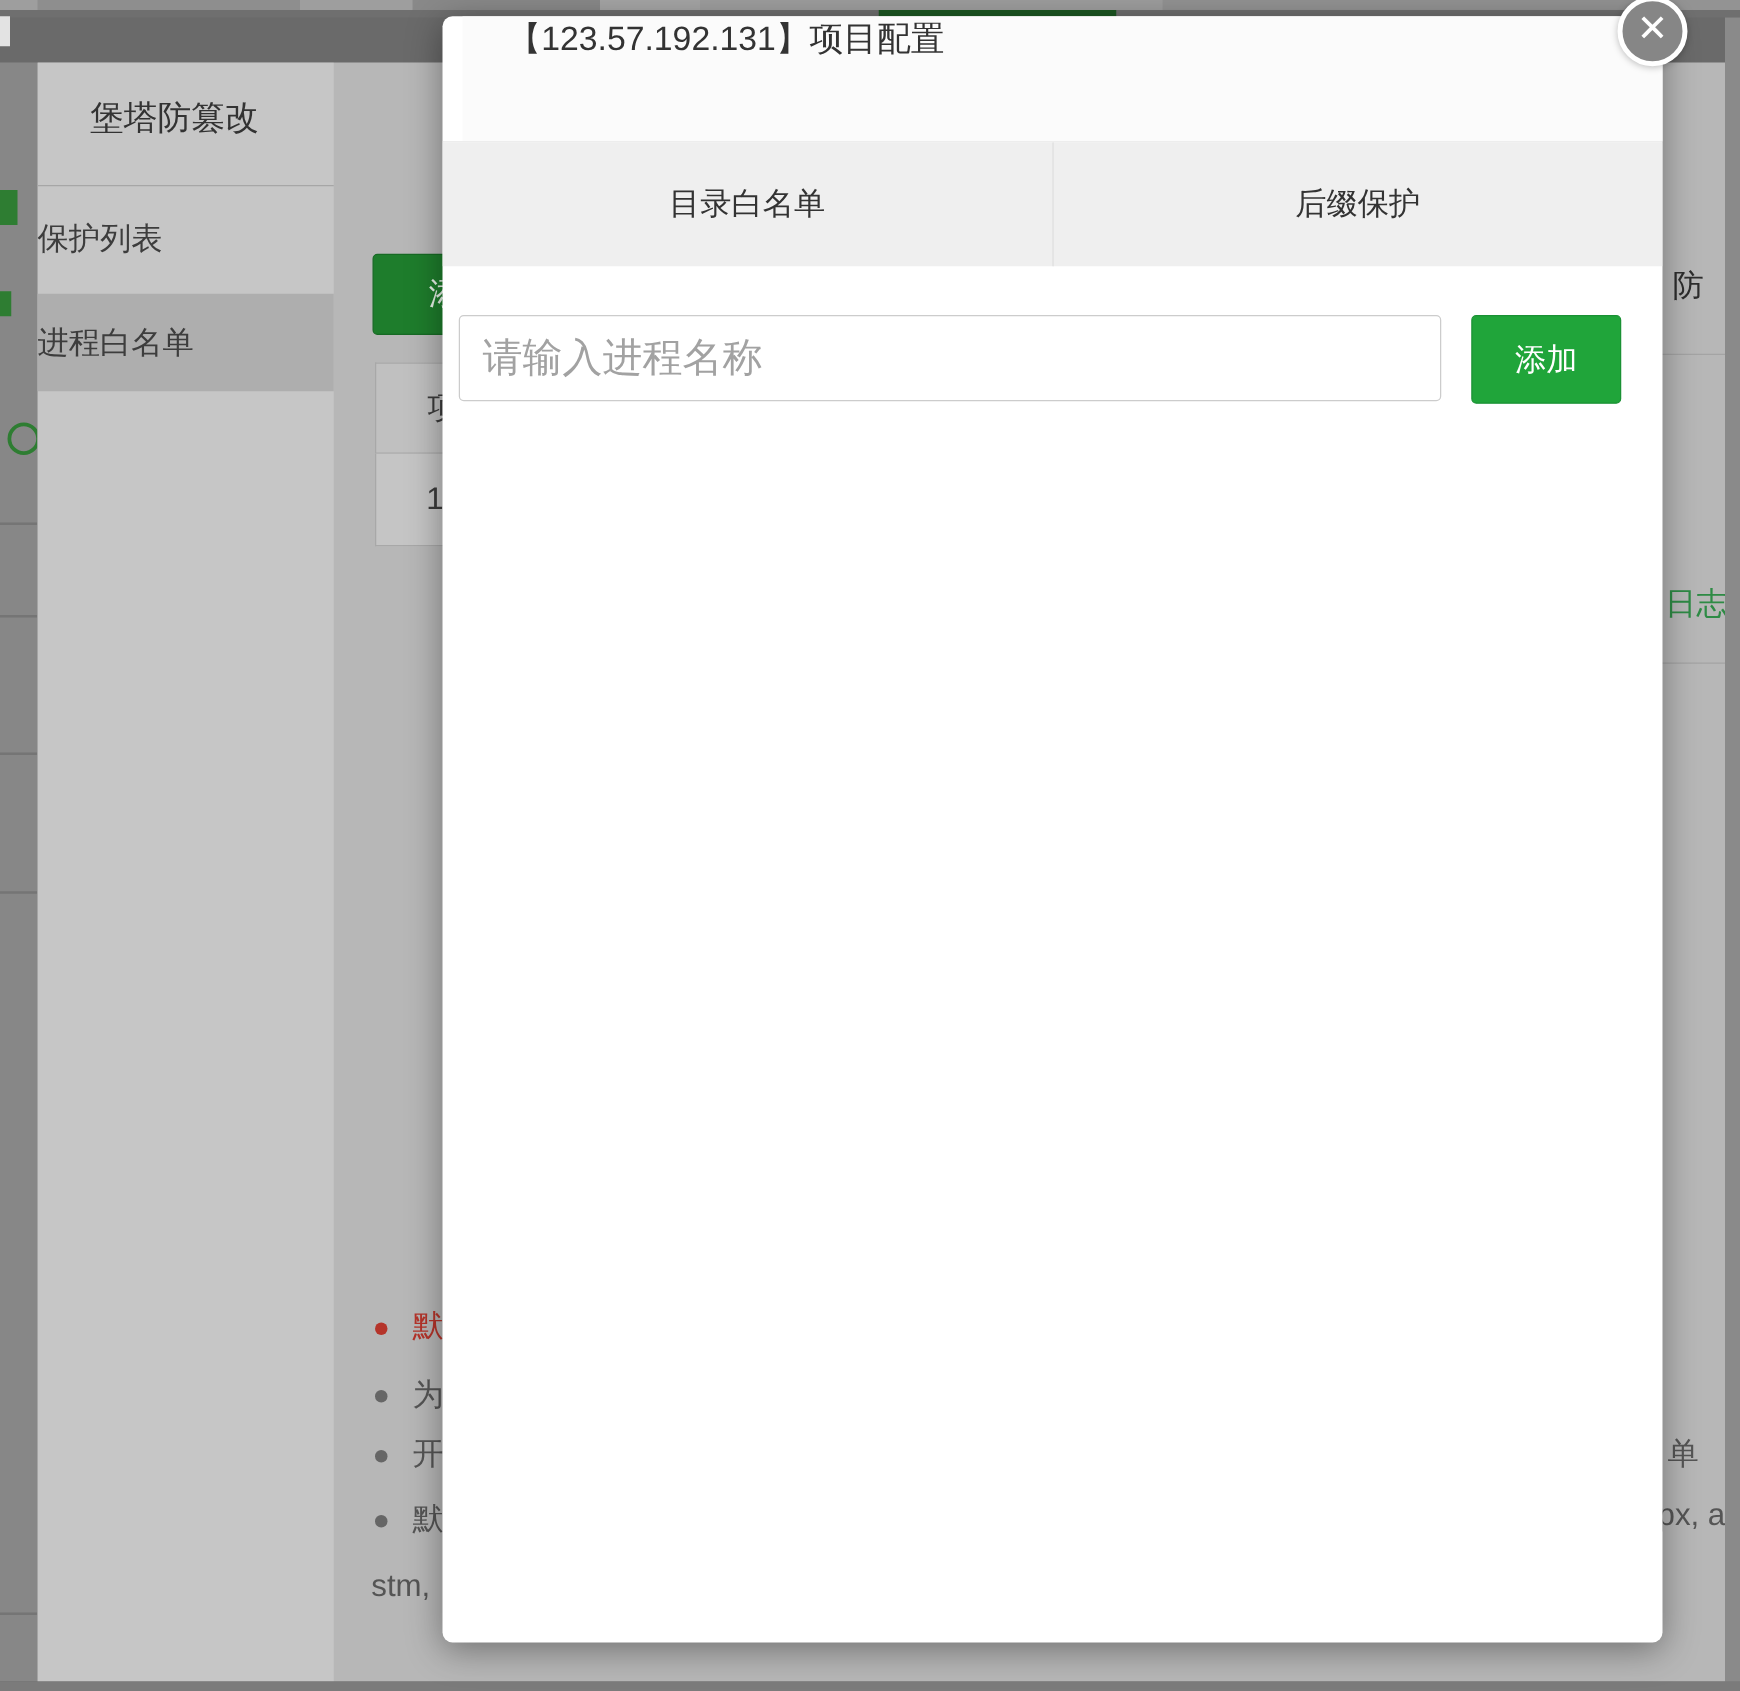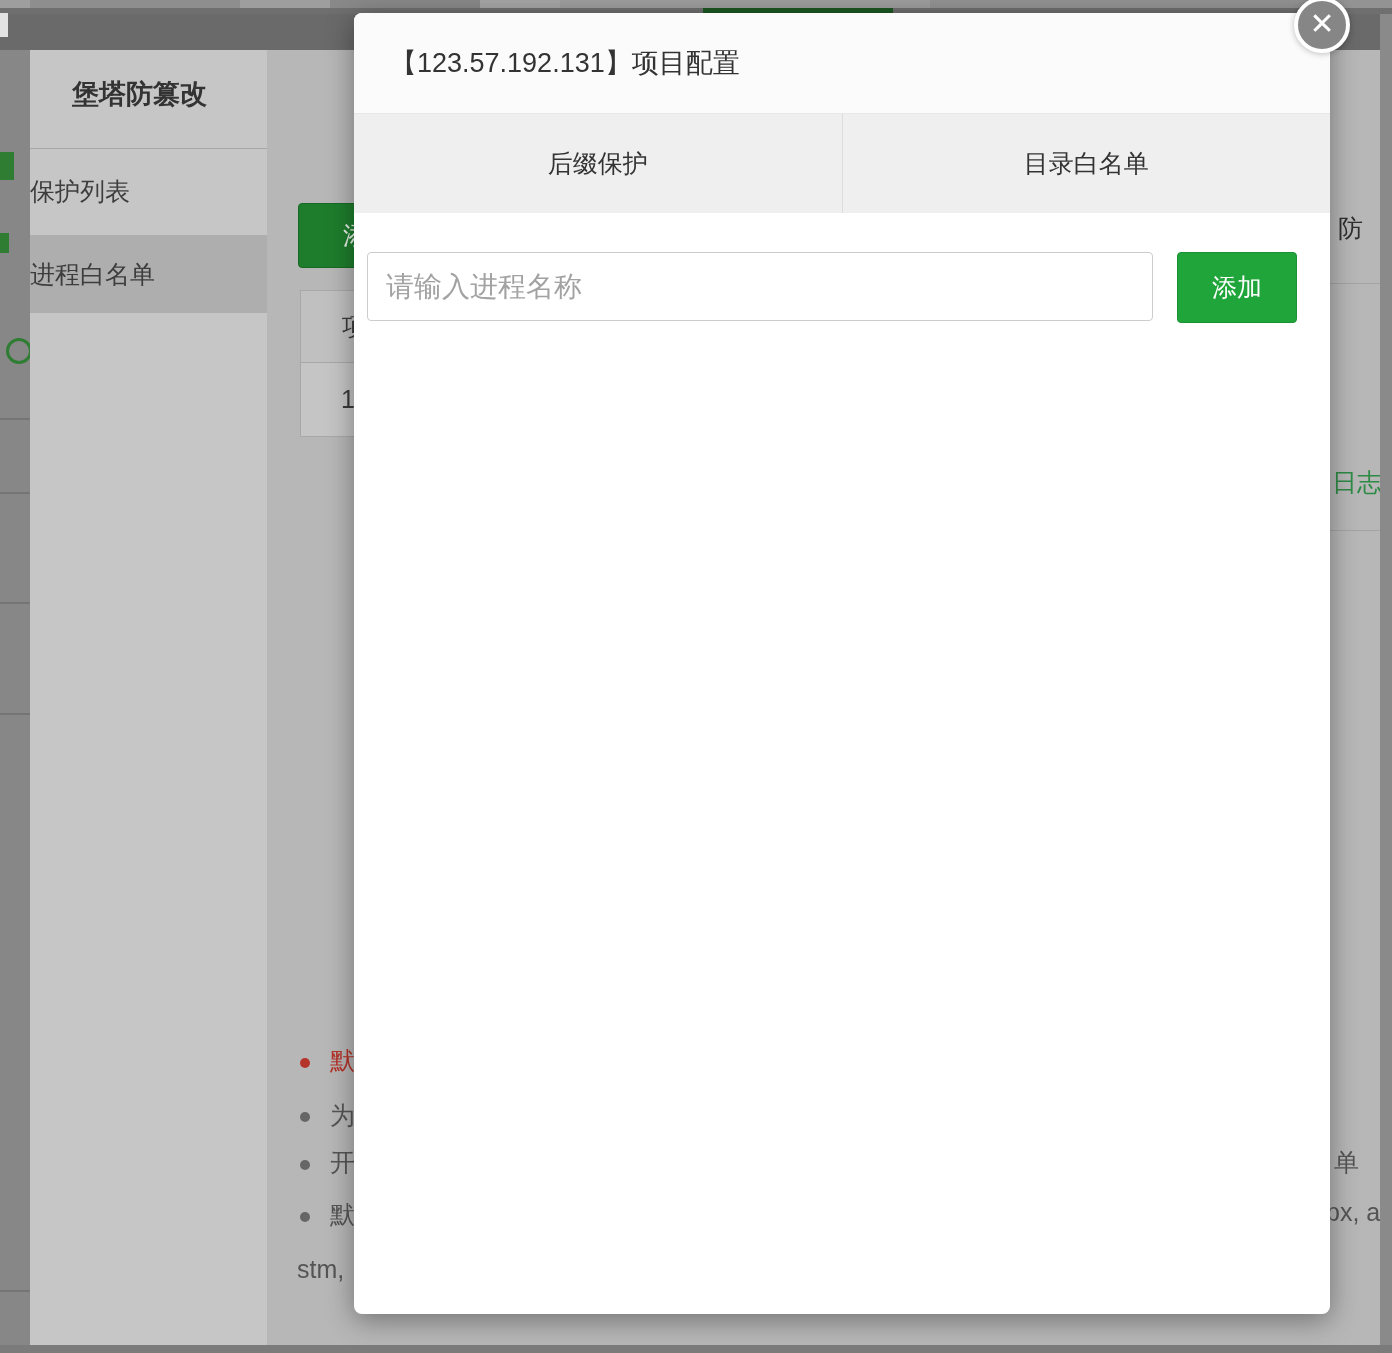--- a/index.html
+++ b/index.html
@@ -25,21 +25,21 @@
   .ls-line{left:0;width:30px;height:2px;background:#757575;}
   .ls-green-a{left:0;top:102px;width:14px;height:28px;background:#2e7d32;}
   .ls-green-b{left:0;top:183px;width:9px;height:20px;background:#2e7d32;}
   .ls-green-ring{left:6px;top:288px;width:26px;height:26px;border:3px solid #2e7d32;border-radius:50%;}
   .right-strip{left:1380px;top:14px;width:12px;height:1339px;background:#8a8a8a;}
   .bottom-strip{left:0;top:1345px;width:1392px;height:8px;background:#7b7b7b;}
 
   
   .plugin{left:30px;top:50px;width:1350px;height:1295px;background:#b7b7b7;overflow:hidden;}
   .p-sidebar{left:0;top:0;width:237px;height:1295px;background:#c6c6c6;}
-  .p-title{left:42px;top:26px;font-size:27px;font-weight:700;color:#333;}
+  .p-title{left:42px;top:26px;font-size:27px;font-weight:400;color:#333;}
   .p-divider{left:0;top:98px;width:237px;height:1px;background:#a6a6a6;}
   .p-item{left:0;width:237px;height:87px;line-height:87px;font-size:25px;color:#3d3d3d;cursor:pointer;}
   .p-item-1{top:98px;}
   .p-item-2{top:185px;height:78px;line-height:78px;background:#aeaeae;}
   .p-add-btn{left:268px;top:153px;width:140px;height:65px;background:#1e7d2c;border:1px solid #176a24;border-radius:4px;
     color:#e9f2e9;font-size:25px;text-align:center;line-height:63px;}
   .p-right-label{left:1308px;top:162px;font-size:25px;color:#2e2e2e;}
   .p-line-1{left:1120px;top:233px;width:230px;height:1px;background:#a4a4a4;}
   .p-th{left:270px;top:240px;width:430px;height:73px;background:#c0c0c0;border:1px solid #a8a8a8;border-right:none;
     font-size:25px;color:#3b3b3b;line-height:71px;padding-left:41px;}
@@ -49,28 +49,28 @@
   .p-line-2{left:1120px;top:480px;width:230px;height:1px;background:#a4a4a4;}
   .p-dot{width:10px;height:10px;border-radius:50%;background:#666;}
   .p-note{font-size:25px;white-space:nowrap;color:#555;}
   .p-note-red{color:#b5342a;}
   .p-dot-red{background:#b5342a;}
 
   
   .modal{left:354px;top:13px;width:976px;height:1301px;z-index:5;}
   .modal-inner{position:absolute;left:0;top:0;width:976px;height:1301px;background:#fff;border-radius:8px;overflow:hidden;
     box-shadow:0 6px 28px rgba(0,0,0,0.38);}
-  .m-header{position:absolute;left:0;top:0;width:976px;height:100px;background:#fbfbfb;display:flex;align-items:center;padding-left:36px;}
+  .m-header{position:absolute;left:16px;top:0;width:976px;height:100px;background:#fbfbfb;display:flex;align-items:flex-start;padding-left:36px;}
   .m-title{font-size:27px;font-weight:500;color:#333;}
   .m-tabs{position:absolute;left:0;top:100px;width:976px;height:99px;display:flex;border-top:1px solid #e7e7e7;}
   .m-tab{flex:1;height:99px;line-height:98px;text-align:center;font-size:25px;color:#333;background:#efefef;border-right:1px solid #dcdcdc;cursor:pointer;}
   .m-tab:last-child{border-right:none;}
   .m-tab.active{background:#fff;border-right:none;}
   .m-input{position:absolute;left:13px;top:239px;width:786px;height:69px;border:1px solid #ccc;border-radius:4px;
-    padding:0 18px;font-size:28px;color:#4d7c0f;outline:none;font-family:inherit;background:#fff;}
+    padding:0 18px;font-size:32px;color:#4d7c0f;outline:none;font-family:inherit;background:#fff;}
   .m-input::placeholder{color:#a2a2a2;}
   .m-add-btn{position:absolute;left:823px;top:239px;width:120px;height:71px;background:#20a53a;border:1px solid #1a9134;border-radius:4px;
     color:#fff;font-size:25px;cursor:pointer;font-family:inherit;}
   .m-table{position:absolute;left:13px;top:337px;width:944px;border:1px solid #e9e9e9;background:#fff;}
   .m-thead{height:69px;background:#f5f5f5;display:flex;justify-content:space-between;align-items:center;padding:0 22px;
     font-size:25px;color:#4a4a4a;}
   .m-trow{height:73px;border-top:1px solid #ededed;display:flex;justify-content:space-between;align-items:center;padding:0 22px;font-size:25px;}
   .m-proc{color:#333;}
   .m-del{color:#2ba44a;cursor:pointer;}
   .m-note{position:absolute;left:25px;top:1189px;display:flex;align-items:center;}
@@ -143,22 +143,22 @@
     <div class="abs p-note" style="left:1304px;top:1096px;">单</div>
     <div class="abs p-note" style="left:1296px;top:1148px;">px, ax</div>
   </div>
 
   <div class="abs modal">
     <div class="modal-inner">
       <div class="m-header">
         <div class="m-title">【123.57.192.131】项目配置</div>
       </div>
       <div class="m-tabs">
+        <div class="m-tab">目录白名单</div>
         <div class="m-tab">后缀保护</div>
-        <div class="m-tab">目录白名单</div>
       </div>
 
       <input class="m-input" type="text" placeholder="请输入进程名称" style="">
       <button class="m-add-btn">添加</button>
 
 
     </div>
 
     <div class="m-close">
       <span>✕</span>

